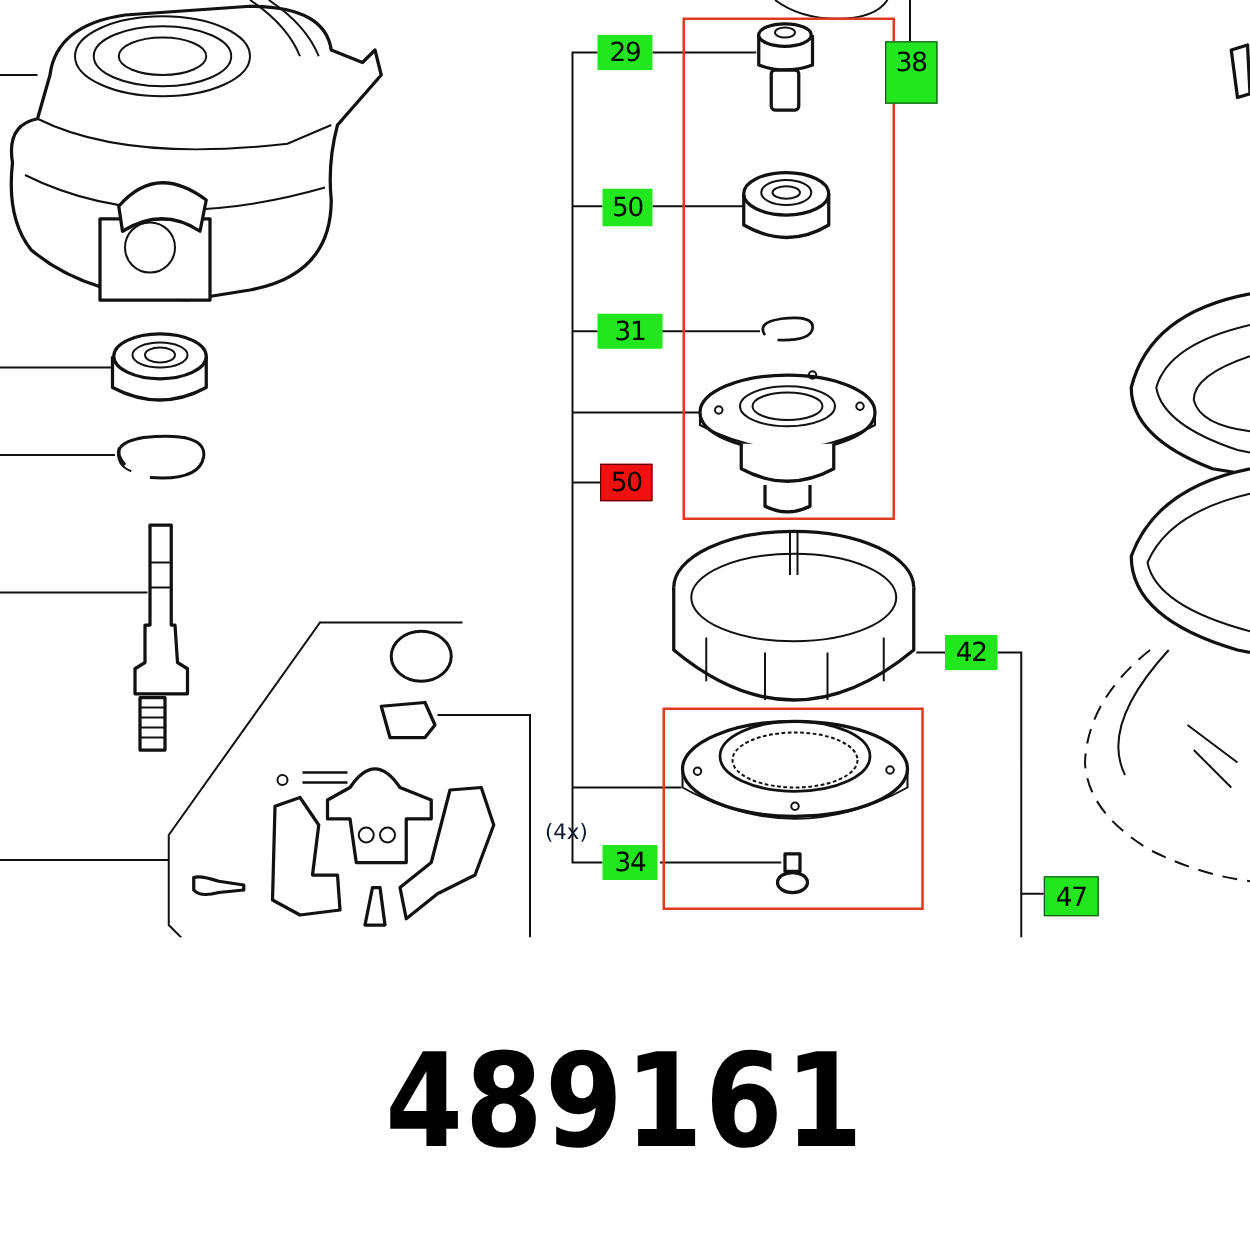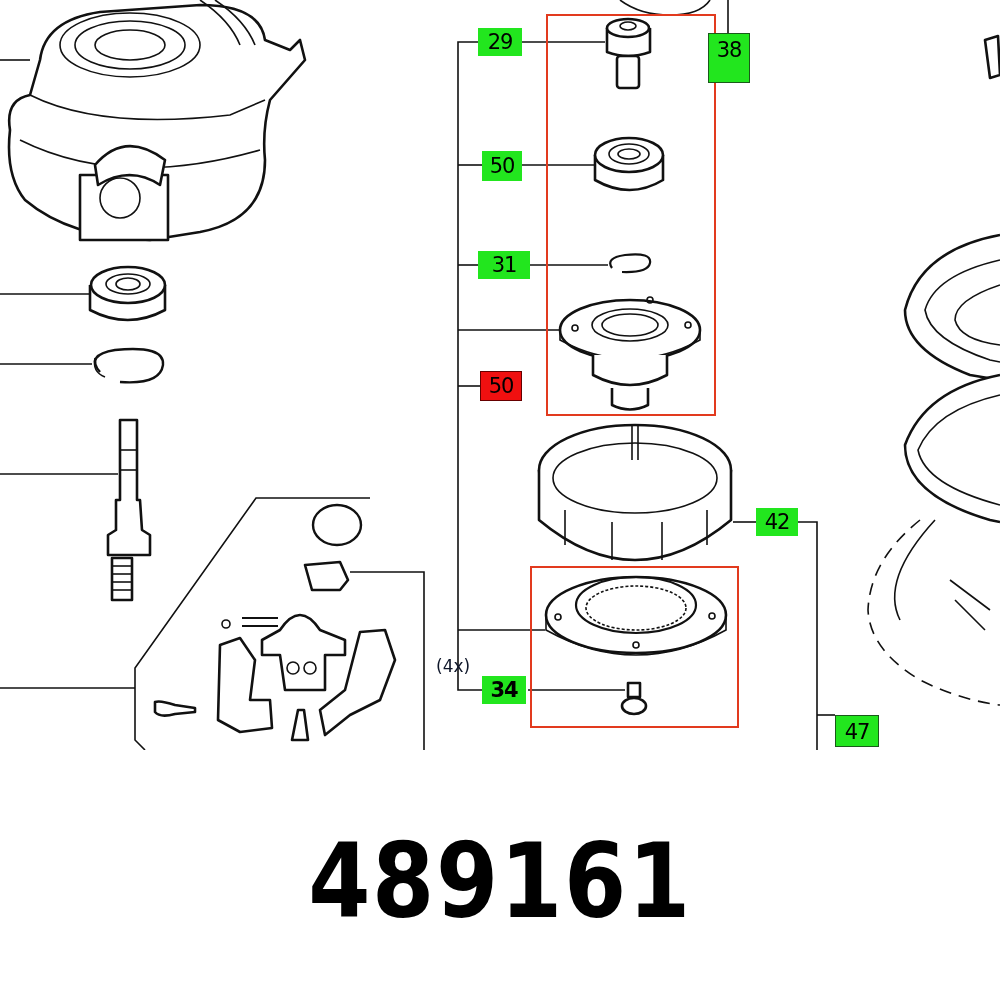--- a/index.html
+++ b/index.html
@@ -177,20 +177,20 @@
   
   <div class="highlight-box" style="left:546px; top:14px; width:170px; height:402px;"></div>
   <div class="highlight-box" style="left:530px; top:566px; width:209px; height:162px;"></div>
 
   
   <div class="label green" style="left:478px; top:28px; width:44px;">29</div>
   <div class="label green" style="left:482px; top:151px; width:40px; height:30px; line-height:30px;">50</div>
   <div class="label green" style="left:478px; top:251px; width:52px;">31</div>
   <div class="label red" style="left:480px; top:371px; width:42px; height:30px; line-height:28px;">50</div>
   <div class="label green" style="left:756px; top:508px; width:42px;">42</div>
-  <div class="label green" style="left:482px; top:676px; width:44px;font-weight:bold;">34</div>
+  <div class="label green" style="left:482px; top:676px; width:44px;">34</div>
   <div class="label green bordered" style="left:708px; top:33px; width:42px; height:50px; line-height:33px;">38</div>
-  <div class="label green bordered" style="left:835px; top:701px; width:44px; height:32px; line-height:32px;margin-top:14px;">47</div>
+  <div class="label green bordered" style="left:835px; top:701px; width:44px; height:32px; line-height:32px;">47</div>
 
   <div class="qty" style="left:436px; top:656px;">(4x)</div>
 </div>
 
 <div id="part-number">489161</div>
 
 </body></html>

